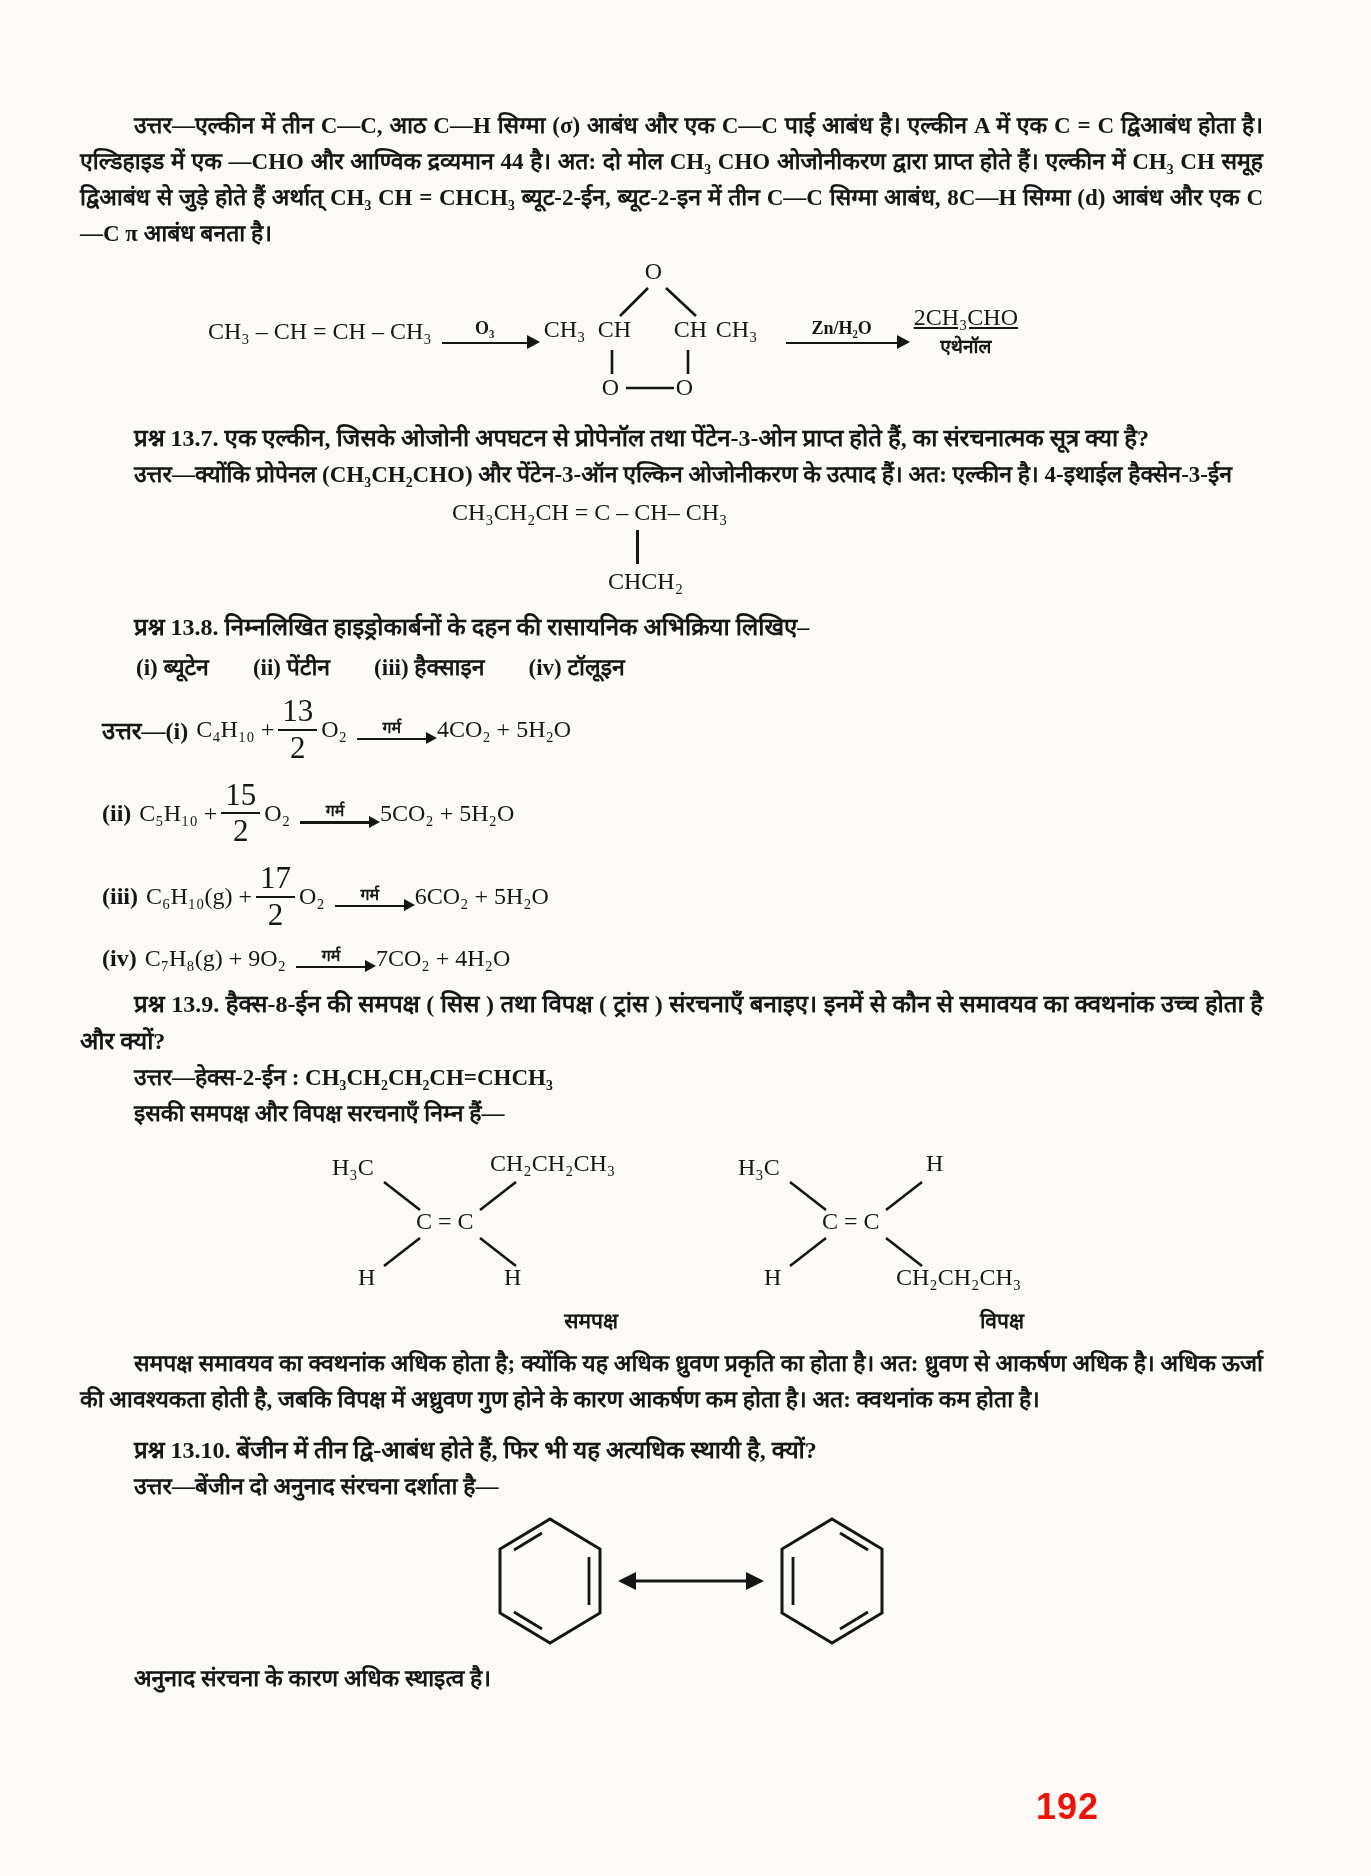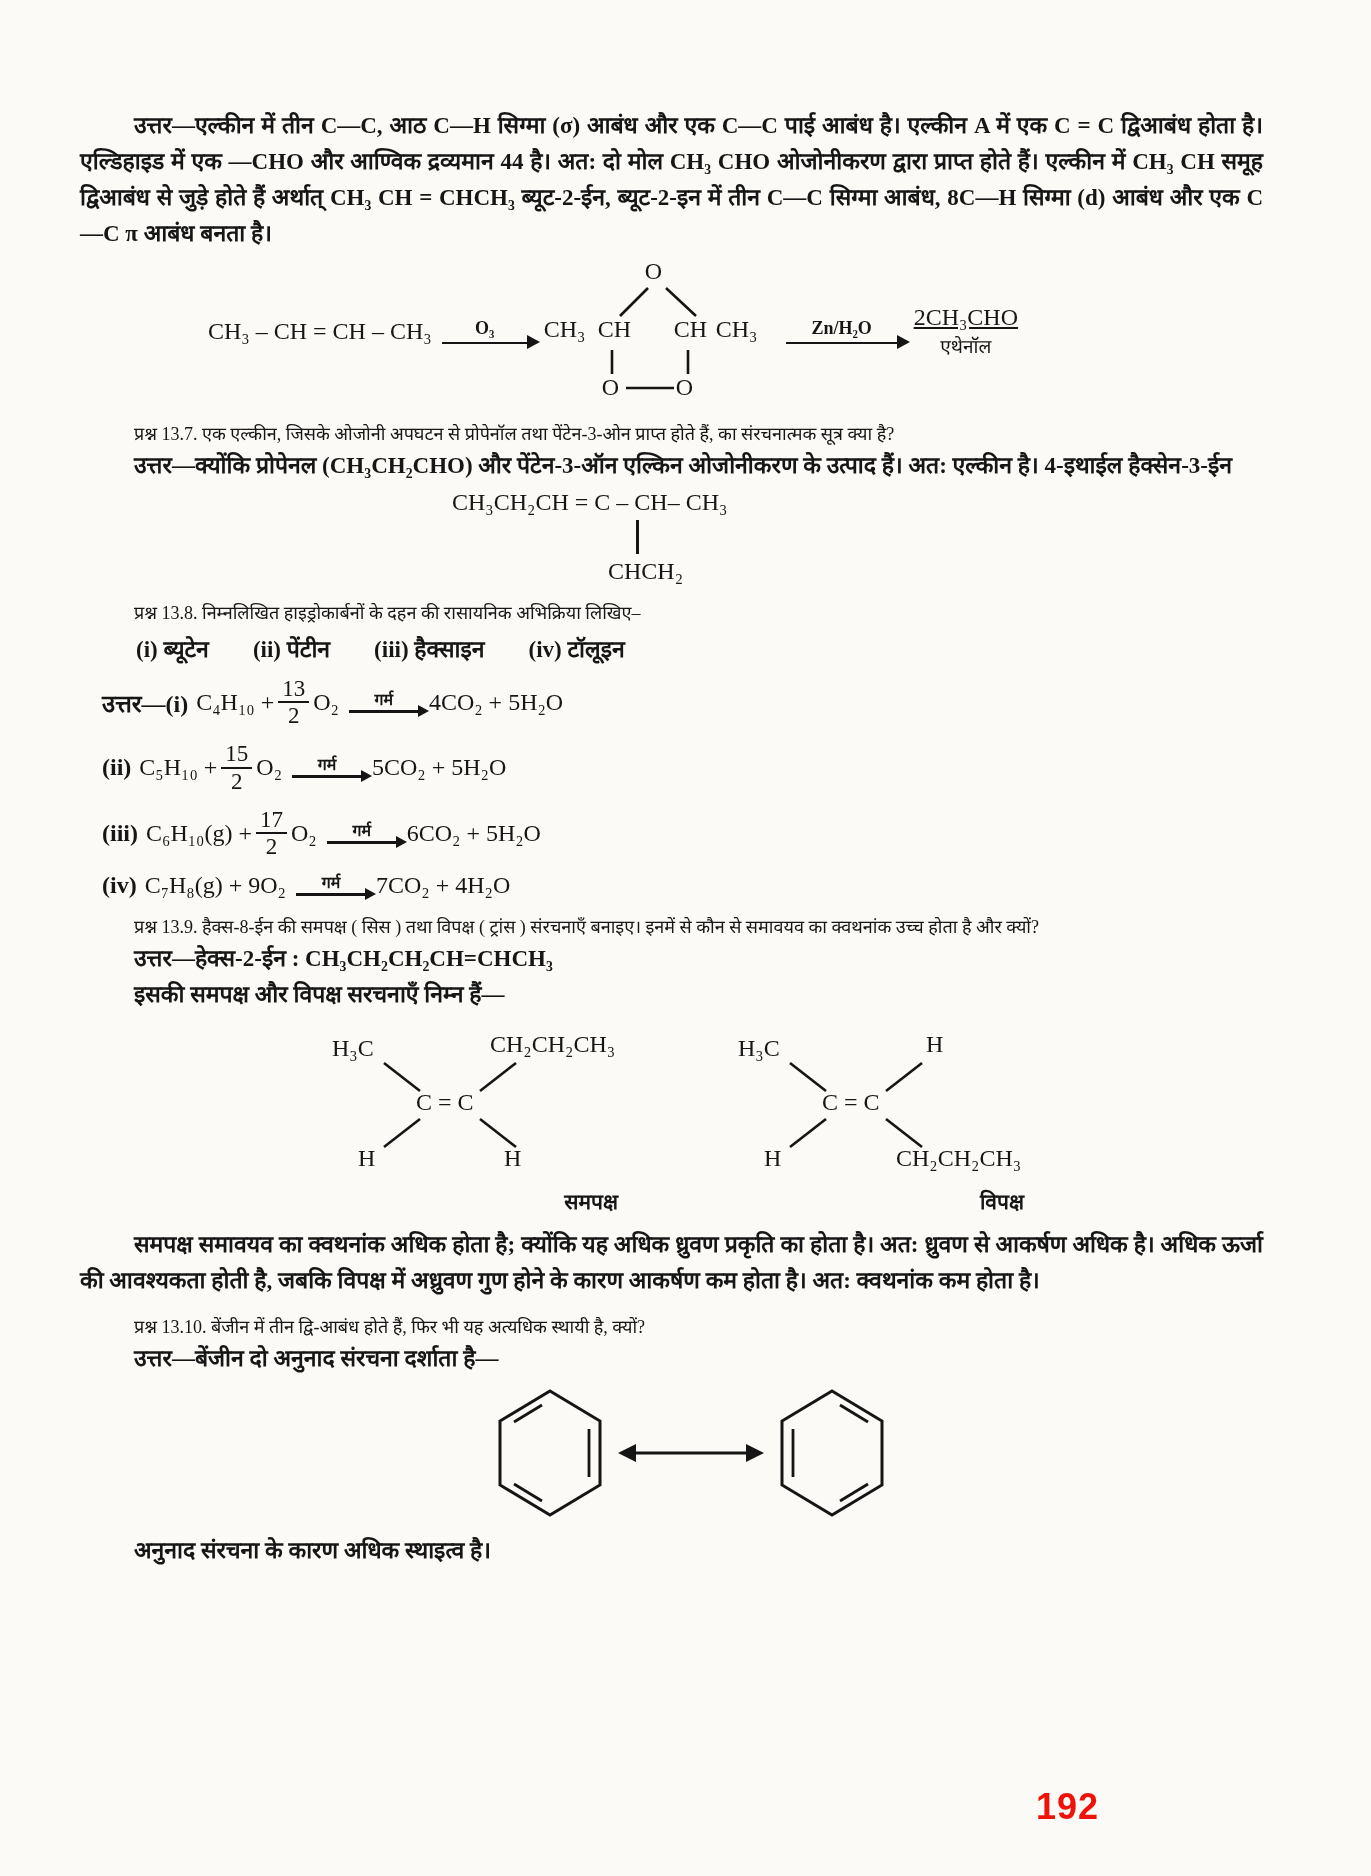--- a/index.html
+++ b/index.html
@@ -8,21 +8,21 @@
     background:#fbfaf6;
     color:#161616;
     font-family:"Liberation Serif","DejaVu Serif",serif;
     overflow:hidden;
     position:relative;
   }
   .page { width:1371px; height:1876px; padding:108px 108px 0 80px; position:relative; }
 
   .para { font-size:23px; line-height:1.56; text-align:justify; font-weight:700; }
   .indent { text-indent:54px; }
-  .qhead { font-size:18px; line-height:1.56; text-align:justify; font-weight:400; margin-top:14px; }
+  .qhead { font-size:24px; line-height:1.56; text-align:justify; font-weight:700; margin-top:14px; }
 
   .fm { font-weight:400; }
 
   
   .rx-row { display:flex; align-items:center; margin:6px 0 4px 128px; height:148px; }
   .rx-formula { font-size:24px; white-space:nowrap; font-weight:400; }
 
   .rx-arrow { display:inline-flex; flex-direction:column; align-items:center; margin:0 10px; }
   .rx-arrow .lbl { font-size:18px; font-weight:700; line-height:1.1; margin-bottom:3px; }
   .shaft { position:relative; height:2.6px; background:#151515; }
@@ -31,35 +31,35 @@
   .rx-arrow .w1 { width:86px; }
   .rx-arrow .w2 { width:112px; }
 
   .oz { position:relative; width:226px; height:148px; margin:0 6px; font-size:24px; font-weight:400; flex:0 0 auto; }
   .oz span { position:absolute; white-space:nowrap; }
   .oz-lines { position:absolute; left:0; top:0; }
   .oz-lines line { stroke:#151515; stroke-width:2.6; }
 
   .rx-prod { display:inline-flex; flex-direction:column; align-items:center; margin-left:6px; }
   .rx-prod .big { font-size:24px; font-weight:400; white-space:nowrap;text-decoration:underline; }
-  .rx-prod .nm  { font-size:19px; font-weight:400; margin-top:2px; }
+  .rx-prod .nm  { font-size:19px; font-weight:700; margin-top:2px; }
 
   
   .struct { margin:6px 0 10px 372px; font-size:24px; font-weight:400; }
   .struct .l1 { white-space:nowrap; }
   .struct .bond { display:block; width:2.6px; height:34px; background:#151515; margin:4px 0 4px 184px; }
   .struct .l2 { display:block; margin-left:156px; white-space:nowrap; }
 
   
   .opt-row { display:flex; gap:44px; margin:4px 0 2px 56px; font-size:23px; font-weight:700; }
 
   
   .eq-row { display:flex; align-items:center; margin:12px 0 12px 22px; font-size:24px; font-weight:400; white-space:nowrap; }
   .eq-row .lab { font-weight:700; margin-right:8px; }
-  .frac { display:inline-flex; flex-direction:column; align-items:center; line-height:1.12; margin:0 4px; font-size:23px; }
+  .frac { display:inline-flex; flex-direction:column; align-items:center; line-height:1.12; margin:0 4px; font-size:31px; }
   .frac .num { padding:0 4px; border-bottom:2.4px solid #151515; }
   .eq-arrow { display:inline-flex; flex-direction:column; align-items:center; margin:0 10px; }
   .eq-arrow .lbl { font-size:16px; font-weight:700; line-height:1; margin-bottom:2px; }
   .eq-arrow .shaft { width:70px; }
   .eq-arrow .shaft::after { border-left:11px solid #151515; border-top:6.5px solid transparent; border-bottom:6.5px solid transparent; top:-5.3px; right:-10px; }
 
   
   .iso-row { display:flex; gap:86px; margin:14px 0 6px 218px; }
   .iso { width:320px; }
   .iso-d { position:relative; width:320px; height:150px; font-size:24px; font-weight:400; }

